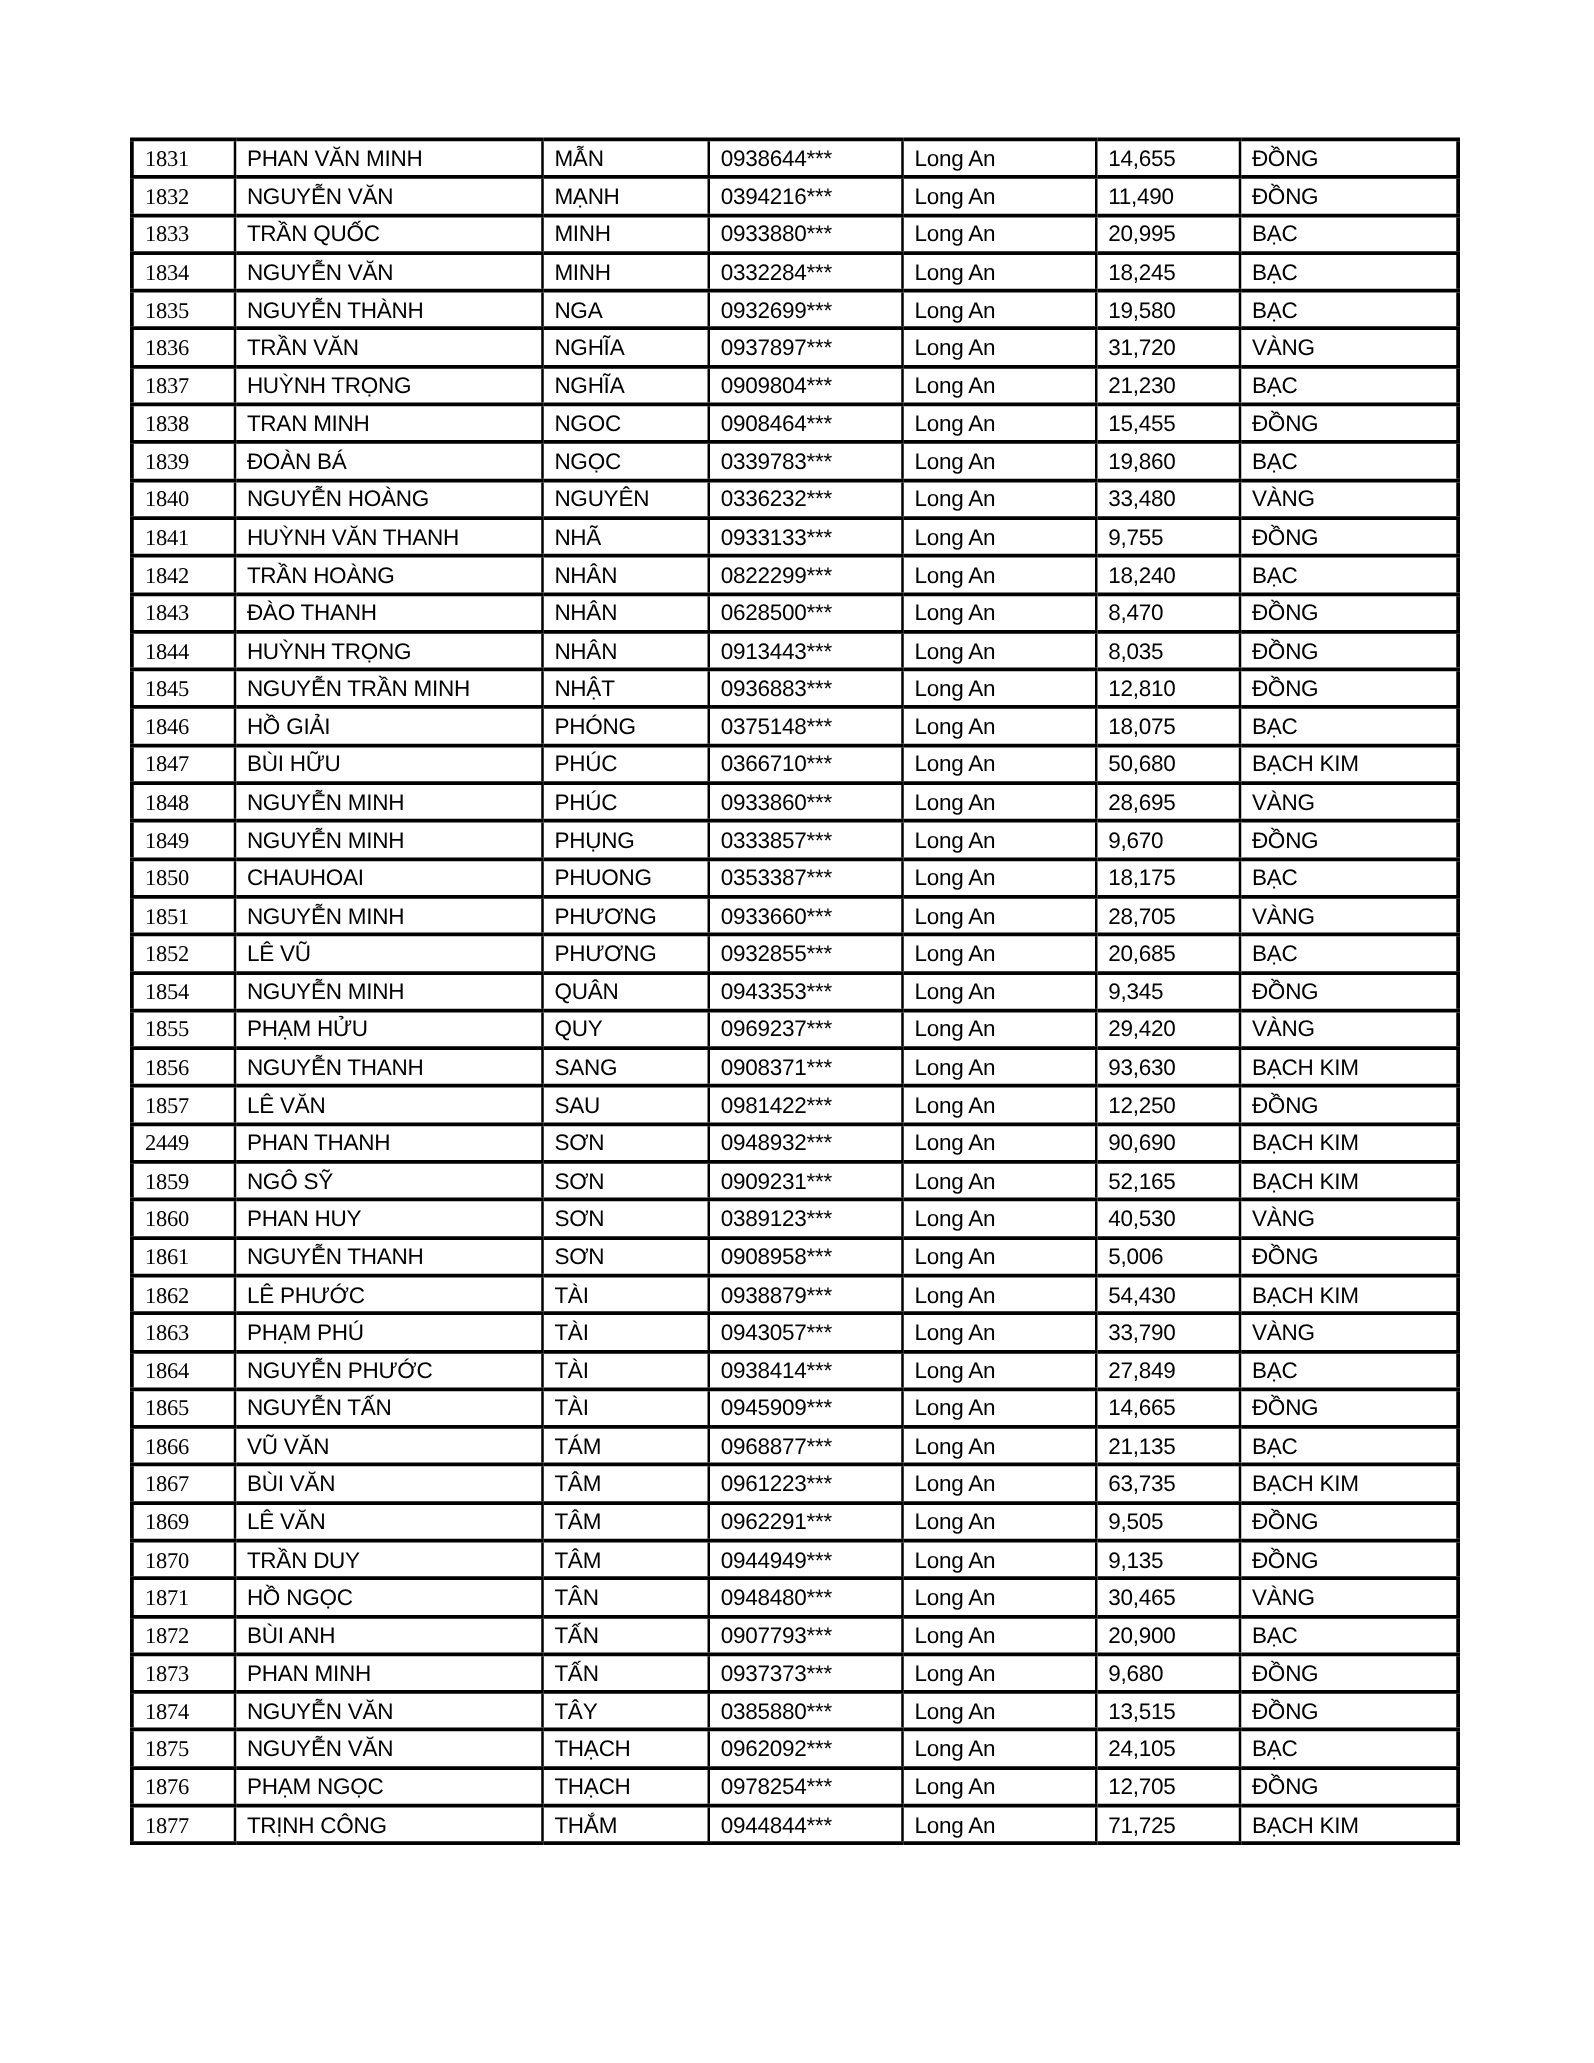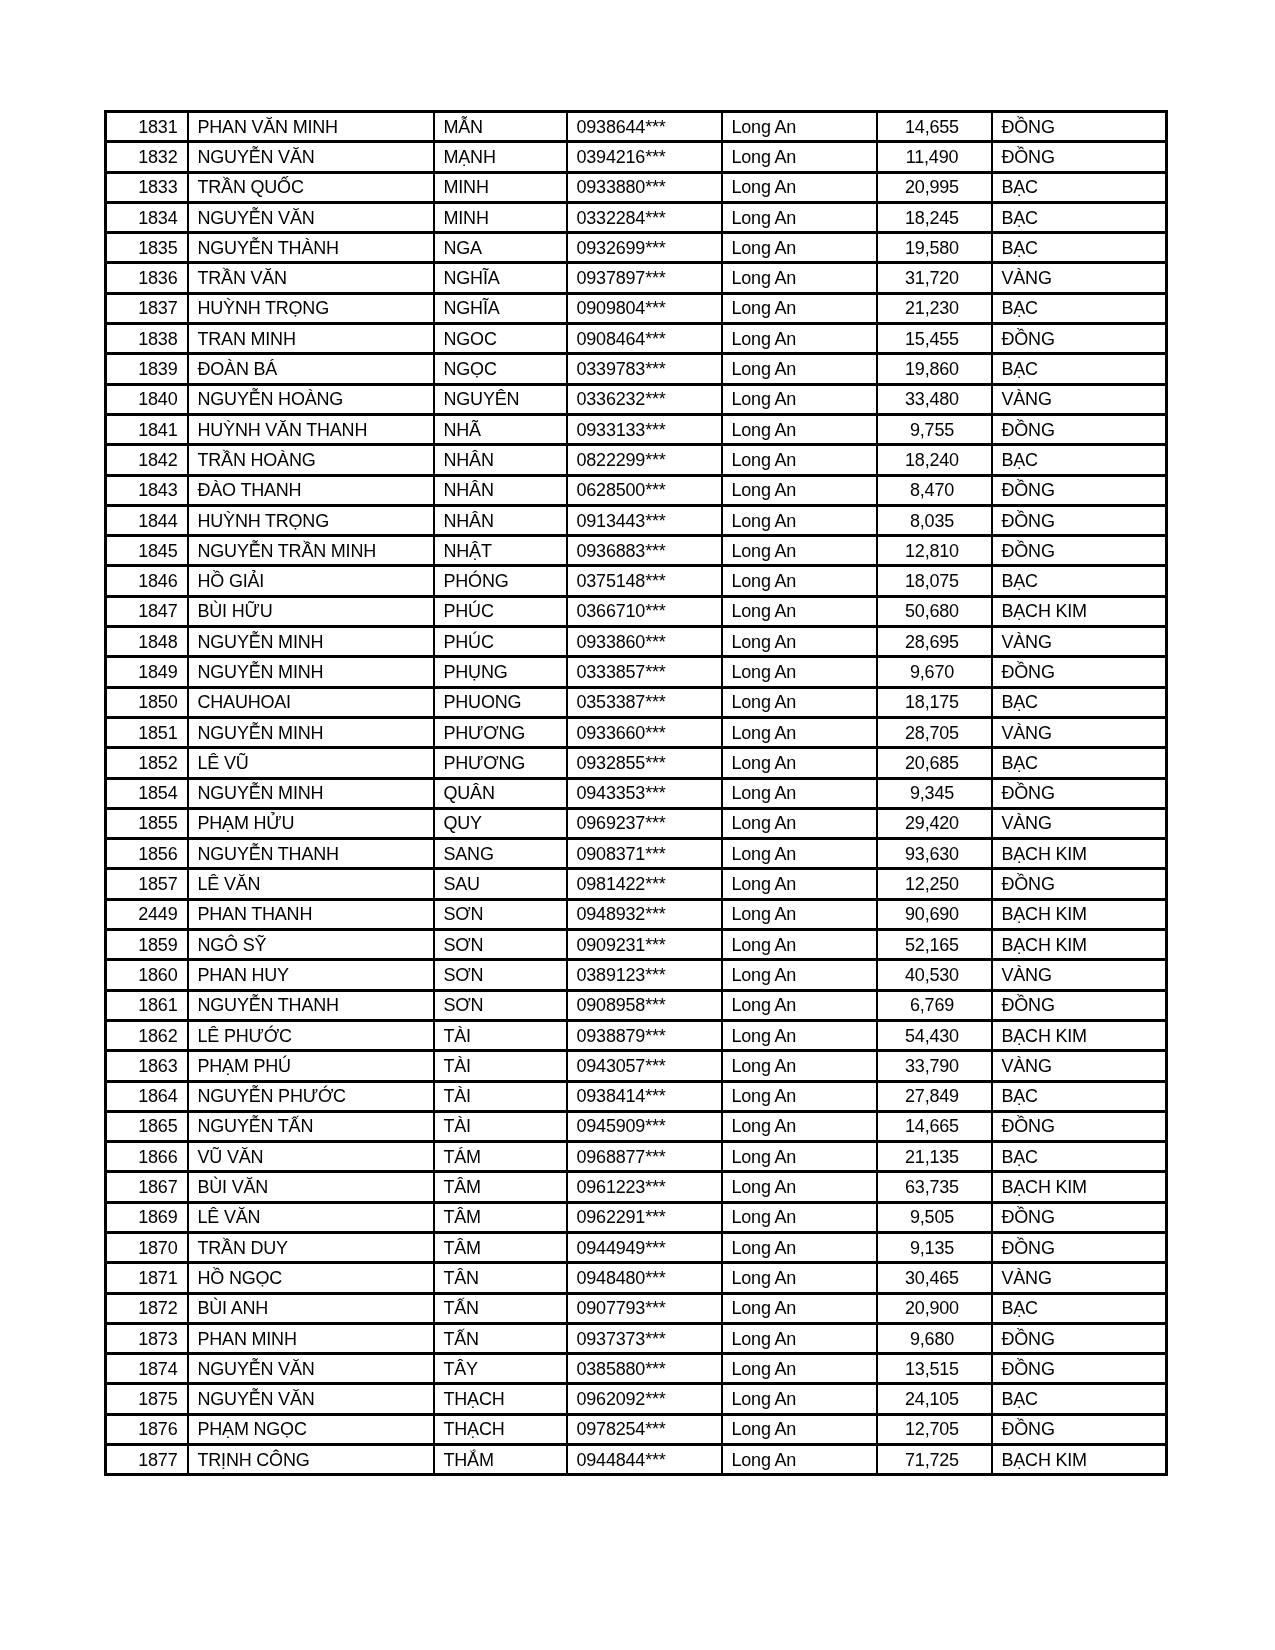--- a/index.html
+++ b/index.html
@@ -36,23 +36,23 @@
     border-bottom: 3px solid #000000;
     height: 27.3px;
     padding: 0 9px;
     font-size: 18px;
     line-height: 1;
     letter-spacing: -0.2px;
     white-space: nowrap;
     vertical-align: middle;
     color: #000000;
   }
-  table.sheet td.al-center { text-align: right; }
+  table.sheet td.al-center { text-align: left; font-family: Liberation Serif, serif; }
   table.sheet td.al-left   { text-align: left; }
-  table.sheet td.al-right  { text-align: center; padding-right: 13px; }
+  table.sheet td.al-right  { text-align: left; padding-right: 13px; }
   col.c0 { width: 82px; }
   col.c1 { width: 246px; }
   col.c2 { width: 133px; }
   col.c3 { width: 155px; }
   col.c4 { width: 155px; }
   col.c5 { width: 115px; }
   col.c6 { width: 175px; }
 </style>
 </head>
 <body>
@@ -329,21 +329,21 @@
           <td class="al-left">Long An</td>
           <td class="al-right">40,530</td>
           <td class="al-left">VÀNG</td>
         </tr>
         <tr>
           <td class="al-center">1861</td>
           <td class="al-left">NGUYỄN THANH</td>
           <td class="al-left">SƠN</td>
           <td class="al-left">0908958***</td>
           <td class="al-left">Long An</td>
-          <td class="al-right">6,769</td>
+          <td class="al-right">5,006</td>
           <td class="al-left">ĐỒNG</td>
         </tr>
         <tr>
           <td class="al-center">1862</td>
           <td class="al-left">LÊ PHƯỚC</td>
           <td class="al-left">TÀI</td>
           <td class="al-left">0938879***</td>
           <td class="al-left">Long An</td>
           <td class="al-right">54,430</td>
           <td class="al-left">BẠCH KIM</td>

